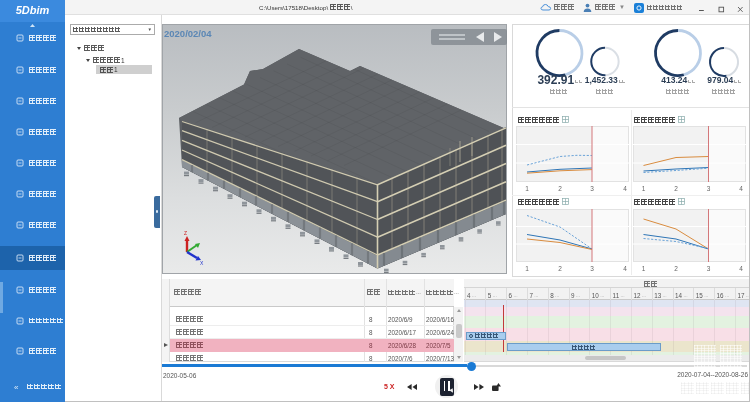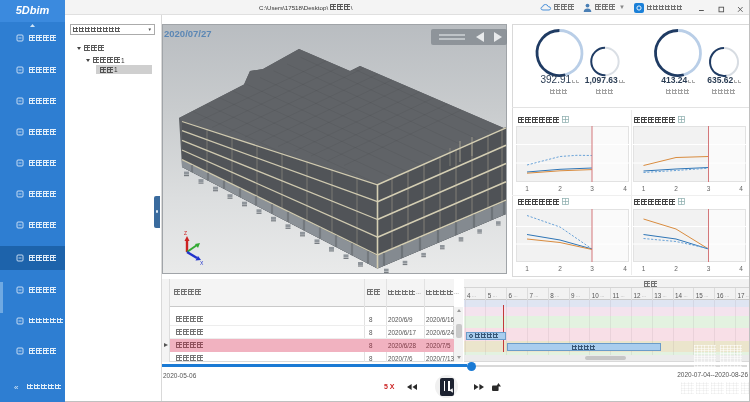--- a/index.html
+++ b/index.html
@@ -352,21 +352,21 @@
         <line x1="25" y1="228" x2="25" y2="216" stroke="#c22" stroke-width="2.4"></line>
         <polygon points="25,212 22.5,217 27.5,217" fill="#c22"></polygon>
         <line x1="25" y1="228" x2="35" y2="221" stroke="#3a3" stroke-width="2"></line>
         <polygon points="38,219 33,220 36,224" fill="#3a3"></polygon>
         <line x1="25" y1="228" x2="35" y2="234" stroke="#23c" stroke-width="2.4"></line>
         <polygon points="39,236 33.5,236.5 36,232" fill="#23c"></polygon>
         <text x="22" y="211" font-size="5" fill="#c22">Z</text>
         <text x="38" y="241" font-size="5" fill="#23c">X</text>
       </g>
     </svg>
-<div class="a" style="left:164px;top:27.5px;font-size:9.5px;font-weight:bold;color:#5b87b5">2020/07/27</div>
+<div class="a" style="left:164px;top:27.5px;font-size:9.5px;font-weight:bold;color:#5b87b5">2020/02/04</div>
 <div class="a" style="left:431px;top:28.5px;width:76px;height:16.5px;background:rgba(130,136,142,0.78);border-radius:2px"></div>
 <div class="a" style="left:439px;top:32px;width:26px;height:10px;opacity:0.8">
       <div style="height:4px;border-bottom:2px solid #e4e7ea;opacity:.7"></div>
       <div style="height:4px;border-bottom:2px solid #e4e7ea;opacity:.7"></div>
     </div>
 <div class="a" style="left:476px;top:31.5px;width:0;height:0;border-top:5px solid transparent;border-bottom:5px solid transparent;border-right:8px solid #e8eaec"></div>
 <div class="a" style="left:494px;top:31.5px;width:0;height:0;border-top:5px solid transparent;border-bottom:5px solid transparent;border-left:8px solid #e8eaec"></div>
 <div class="a" style="left:512px;top:24px;width:238px;height:253px;background:#fff;border:1px solid #d9d9d9"></div>
 <div class="a" style="left:512px;top:107px;width:238px;height:1px;background:#e3e3e3"></div>
 <div class="a" style="left:631px;top:110px;width:1px;height:165px;background:#ececec"></div>
@@ -375,42 +375,42 @@
       <path d="M 47.5 6.5 A 22.5 22.5 0 0 1 53.32 50.73" fill="none" stroke="#b9cee7" stroke-width="2.8"></path>
       <path d="M 47.5 6.5 A 22.5 22.5 0 1 0 53.32 50.73" fill="none" stroke="#1f3b63" stroke-width="2.8"></path>
       <path d="M 93 23.8 A 13.7 13.7 0 0 1 93.48 51.19" fill="none" stroke="#dadfe5" stroke-width="2.0"></path>
       <path d="M 93 23.8 A 13.7 13.7 0 1 0 93.48 51.19" fill="none" stroke="#1f3b63" stroke-width="2.0"></path>
       <path d="M 166 6.5 A 22.5 22.5 0 0 1 171.82 50.73" fill="none" stroke="#b9cee7" stroke-width="2.8"></path>
       <path d="M 166 6.5 A 22.5 22.5 0 1 0 171.82 50.73" fill="none" stroke="#1f3b63" stroke-width="2.8"></path>
       <path d="M 212 24 A 14 14 0 0 1 214.43 51.79" fill="none" stroke="#d7dce2" stroke-width="2.0"></path>
       <path d="M 212 24 A 14 14 0 1 0 214.43 51.79" fill="none" stroke="#1f3b63" stroke-width="2.0"></path>
     </svg>
 <div class="f" style="left:514.5px;top:75px;width:90px;height:9px;justify-content:center">
-      <span style="font-size:10px;font-weight:normal;color:#2c3e55">392.91</span>
+      <span style="font-size:12px;font-weight:bold;color:#2c3e55">392.91</span>
       <span style="display:inline-flex;margin-left:1px;margin-top:3px">
         <i class="z" style="width:3px;height:3px;margin-right:0.5px;color:#aaa"></i>
         <i class="z" style="width:3px;height:3px;color:#aaa"></i>
       </span>
     </div>
 <div class="f" style="left:560px;top:75px;width:90px;height:9px;justify-content:center">
-      <span style="font-size:8.5px;font-weight:bold;color:#2c3e55">1,097.63</span>
+      <span style="font-size:8.5px;font-weight:bold;color:#2c3e55">1,452.33</span>
       <span style="display:inline-flex;margin-left:1px;margin-top:3px">
         <i class="z" style="width:3px;height:3px;margin-right:0.5px;color:#aaa"></i>
         <i class="z" style="width:3px;height:3px;color:#aaa"></i>
       </span>
     </div>
 <div class="f" style="left:633px;top:75px;width:90px;height:9px;justify-content:center">
       <span style="font-size:8.5px;font-weight:bold;color:#2c3e55">413.24</span>
       <span style="display:inline-flex;margin-left:1px;margin-top:3px">
         <i class="z" style="width:3px;height:3px;margin-right:0.5px;color:#aaa"></i>
         <i class="z" style="width:3px;height:3px;color:#aaa"></i>
       </span>
     </div>
 <div class="f" style="left:679px;top:75px;width:90px;height:9px;justify-content:center">
-      <span style="font-size:8.5px;font-weight:bold;color:#2c3e55">635.62</span>
+      <span style="font-size:8.5px;font-weight:bold;color:#2c3e55">979.04</span>
       <span style="display:inline-flex;margin-left:1px;margin-top:3px">
         <i class="z" style="width:3px;height:3px;margin-right:0.5px;color:#aaa"></i>
         <i class="z" style="width:3px;height:3px;color:#aaa"></i>
       </span>
     </div>
 <div class="a" style="left:550px;top:89px"><span style="color:#888;font-weight:normal;opacity:0.75;display:inline-flex;align-items:center;vertical-align:top">
         <i class="z" style="width:5px;height:5px;margin-right:1px"></i>
         <i class="z" style="width:5px;height:5px;margin-right:1px"></i>
         <i class="z" style="width:5px;height:5px;margin-right:1px"></i>
       </span></div>

